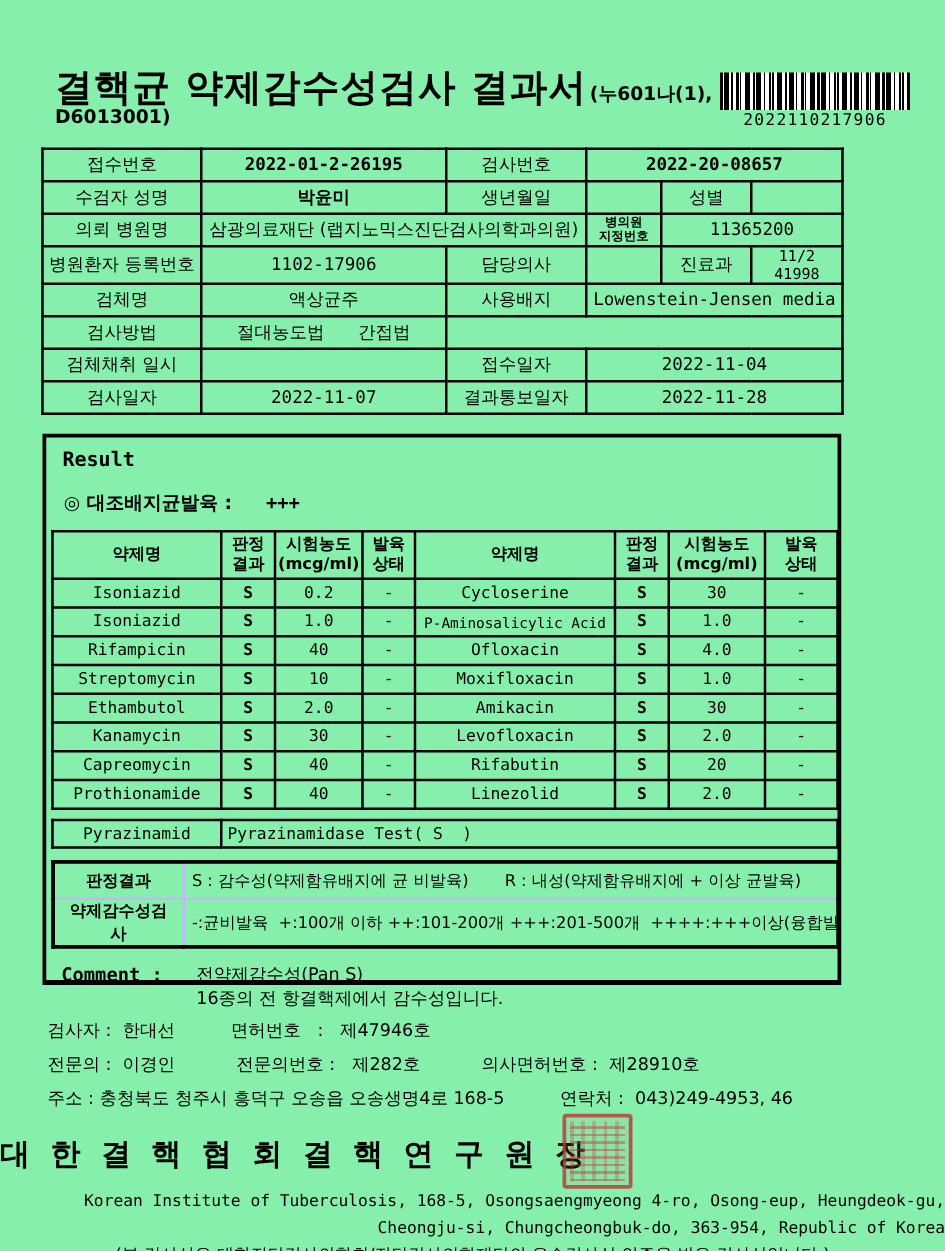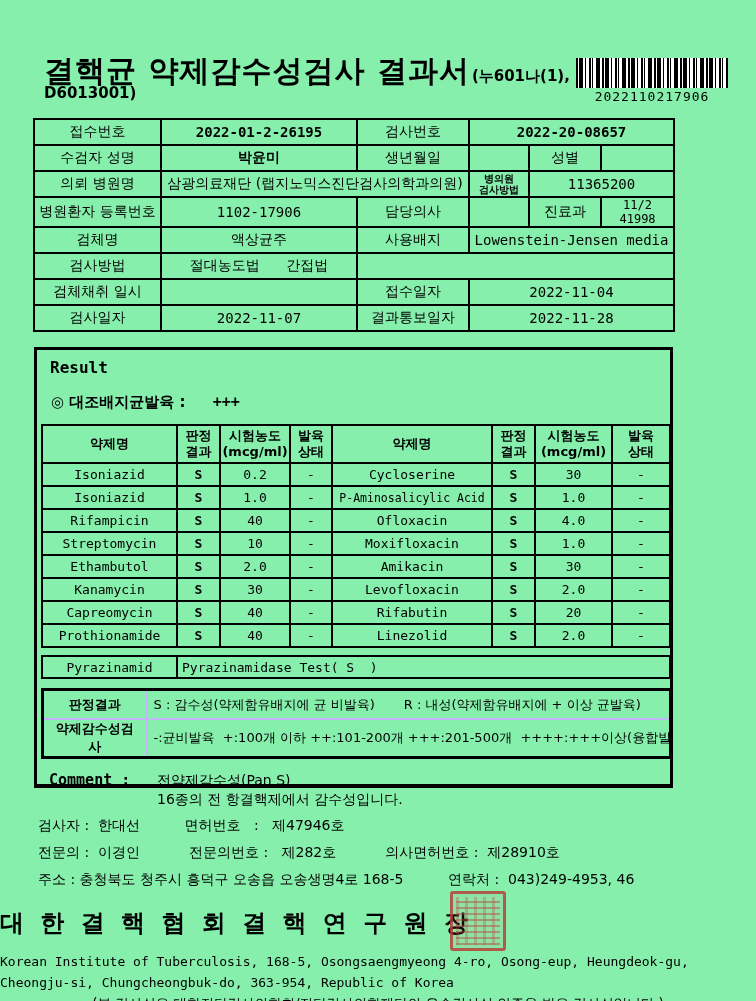--- a/index.html
+++ b/index.html
@@ -57,21 +57,21 @@
   .org-wrap{position:relative;display:inline-block;}
   .org-title{font-size:24px;font-weight:bold;letter-spacing:4px;position:relative;z-index:1;}
   .stamp{position:absolute;right:-34px;top:-16px;width:50px;height:54px;z-index:2;
          border:3px solid rgba(184,58,52,.8);border-radius:3px;
          background:rgba(215,120,110,.10);}
   .stamp::before{content:"";position:absolute;inset:3px;
      background:
        repeating-linear-gradient(0deg,rgba(184,58,52,.55) 0 2px,transparent 2px 6px),
        repeating-linear-gradient(90deg,rgba(184,58,52,.35) 0 3px,transparent 3px 9px);
      opacity:.8;}
-  .eng{margin-top:12px;text-align:left;font-size:13px;line-height:21px;}
+  .eng{margin-top:12px;text-align:right;font-size:13px;line-height:21px;}
   .note{margin-top:2px;text-align:center;font-size:13.5px;}
 </style>
 </head>
 <body>
 
 <div class="page">
 
   <div class="doc-header">
     <div class="title-line">
       <span class="title-main">결핵균 약제감수성검사 결과서</span><span class="title-suffix">(누601나(1), D6013001)</span>
@@ -103,21 +103,21 @@
       <td class="b">박윤미</td>
       <td>생년월일</td>
       <td></td>
       <td>성별</td>
       <td></td>
     </tr>
     <tr>
       <td>의뢰 병원명</td>
       <td colspan="2">삼광의료재단 (랩지노믹스진단검사의학과의원)</td>
       <td class="small2 preline b">병의원
-검사방법</td>
+지정번호</td>
       <td colspan="2" class="mono">11365200</td>
     </tr>
     <tr>
       <td>병원환자 등록번호</td>
       <td class="mono">1102-17906</td>
       <td>담당의사</td>
       <td></td>
       <td>진료과</td>
       <td class="tiny mono">11/2 41998</td>
     </tr>

